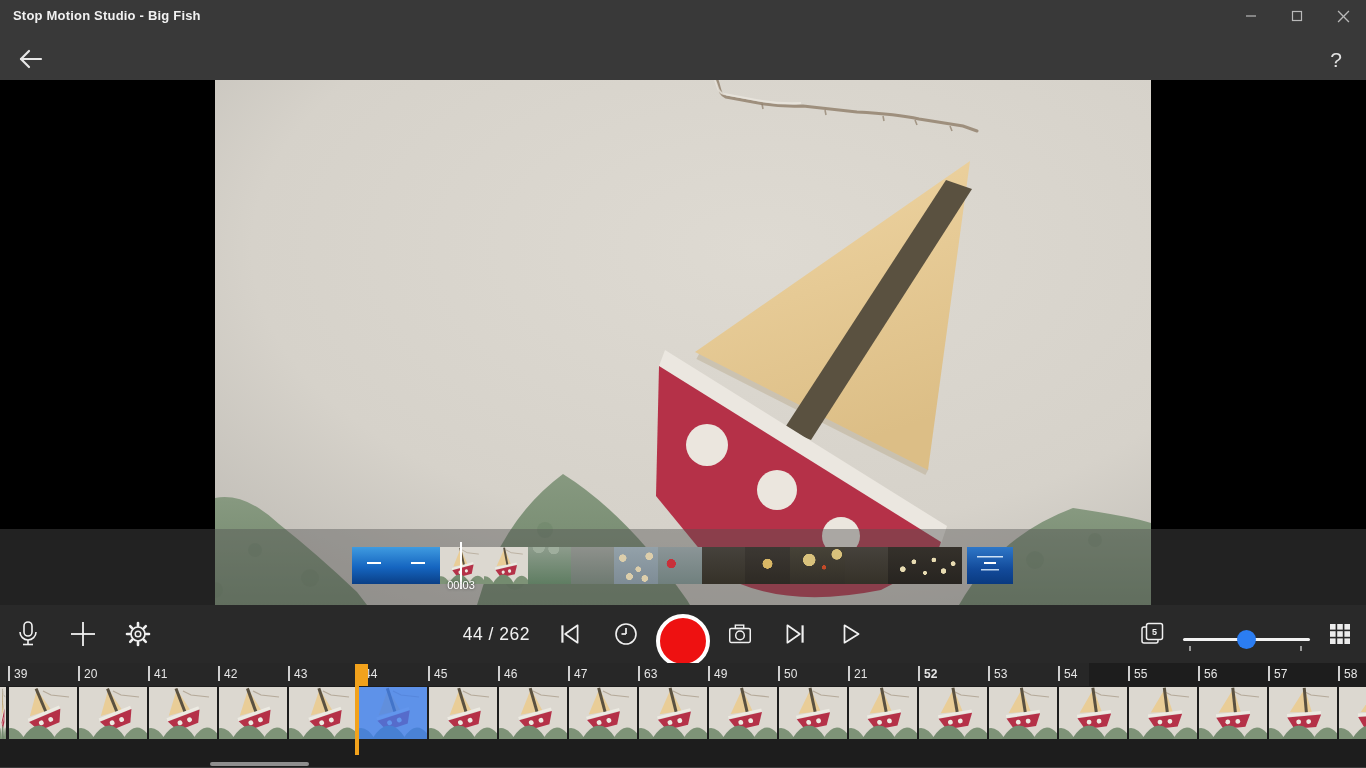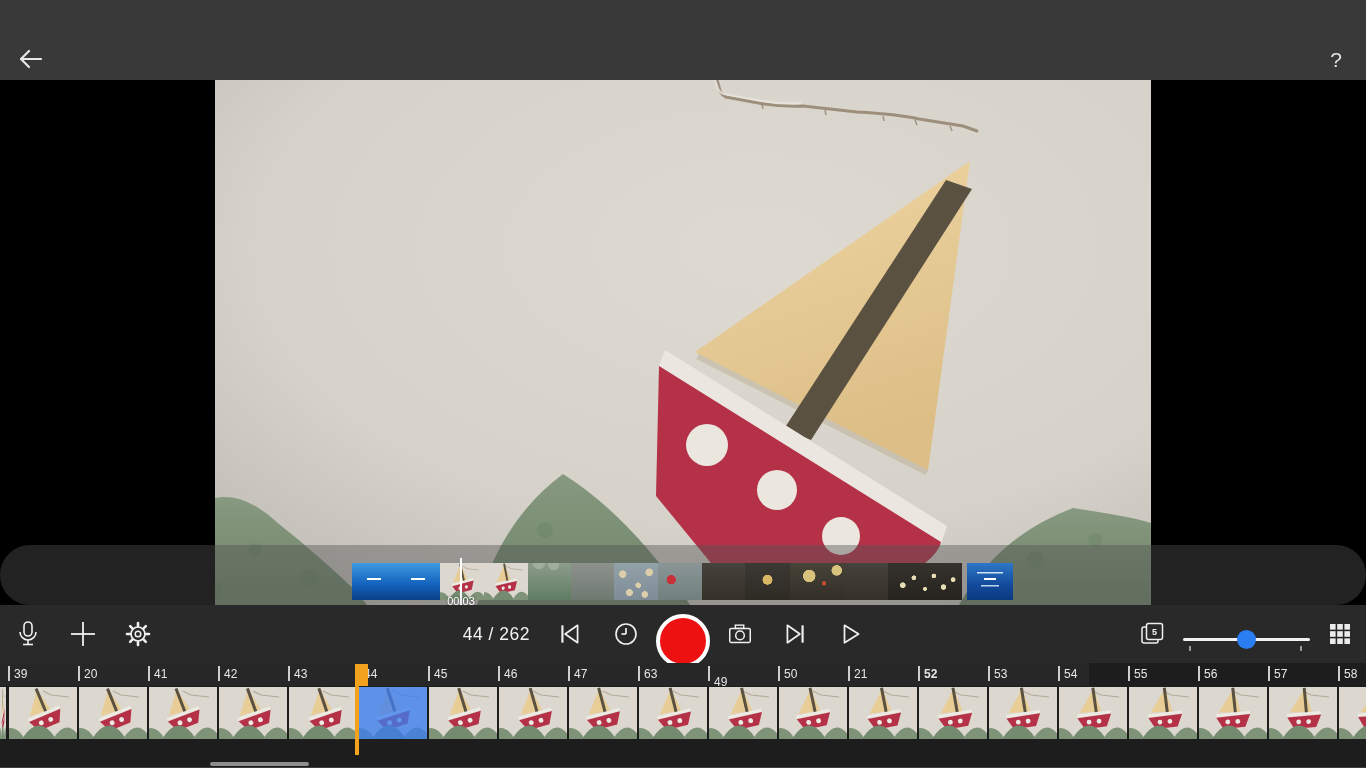--- a/index.html
+++ b/index.html
@@ -13,21 +13,21 @@
   .win-btn{position:absolute;top:0;width:46px;height:32px;background:transparent;border:none;display:flex;align-items:center;justify-content:center;cursor:pointer;}
   .win-btn svg{stroke:#b9b9b9;}
   .btn-min{right:92px;}.btn-max{right:46px;}.btn-close{right:0px;}
   .nav-btn{position:absolute;background:transparent;border:none;cursor:pointer;padding:0;}
   .back-btn{left:12px;top:42px;width:36px;height:36px;}
   .help-btn{right:14px;top:42px;width:32px;height:36px;color:#e2e2e2;font-size:21px;font-weight:400;}
 
   
   .viewport{position:absolute;left:0;top:80px;width:1366px;height:525px;background:#000;overflow:hidden;}
   .photo{position:absolute;left:215px;top:0;width:936px;height:525px;}
-  .overlay-band{position:absolute;left:0;bottom:0;width:1366px;height:60px;background:rgba(82,82,82,.42);border-radius:30px;}
+  .overlay-band{position:absolute;left:0;bottom:0;width:1366px;height:76px;background:rgba(82,82,82,.42);}
   .filmstrip{position:absolute;left:352px;top:18px;height:37px;display:flex;}
   .fs-thumb{height:37px;flex:none;}
   .fs-gap{height:37px;flex:none;background:transparent;}
   .fs-playhead{position:absolute;left:460px;top:13px;width:2px;height:47px;background:#ffffff;}
   .fs-time{position:absolute;left:426px;top:50px;width:70px;text-align:center;font-size:11px;color:#fff;text-shadow:0 0 3px rgba(0,0,0,.6);}
 
   
   .controlbar{position:absolute;left:0;top:605px;width:1366px;height:58px;background:#292929;}
   .cbtn{position:absolute;background:transparent;border:none;cursor:pointer;padding:0;width:44px;height:44px;top:7px;display:flex;align-items:center;justify-content:center;}
   .cbtn svg{stroke:#f0f0f0;fill:none;}
@@ -51,20 +51,39 @@
   .tl-playhead-stem{position:absolute;left:355px;top:1px;width:3.5px;height:91px;background:var(--playhead-orange);}
   .scrollbar{position:absolute;left:210px;top:99px;width:99px;height:3.5px;border-radius:2px;background:#8e8e8e;cursor:pointer;}
   .bottom-line{position:absolute;left:0;top:104px;width:1366px;height:1.5px;background:#3d3d3d;}
 </style>
 </head>
 <body>
 
 <div class="app">
 
   <div class="header">
+    <div class="titlebar">
+      <span class="window-title">Stop Motion Studio - Big Fish</span>
+      <button class="win-btn btn-min">
+        <svg width="12" height="12" viewBox="0 0 12 12">
+            <line x1="1" y1="6" x2="11" y2="6" stroke-width="1.2"></line>
+          </svg>
+      </button>
+      <button class="win-btn btn-max">
+        <svg width="12" height="12" viewBox="0 0 12 12">
+            <rect x="1.5" y="1.5" width="9" height="9" fill="none" stroke-width="1.2"></rect>
+          </svg>
+      </button>
+      <button class="win-btn btn-close">
+        <svg width="13" height="13" viewBox="0 0 12 12">
+            <line x1="1" y1="1" x2="11" y2="11" stroke-width="1.2"></line>
+            <line x1="11" y1="1" x2="1" y2="11" stroke-width="1.2"></line>
+          </svg>
+      </button>
+    </div>
     <button class="nav-btn back-btn">
       <svg width="32" height="30" viewBox="0 0 32 30">
         <line x1="27" y1="15" x2="7" y2="15" stroke="#e8e8e8" stroke-width="2.2" stroke-linecap="round"></line>
         <polyline points="15,7 7,15 15,23" fill="none" stroke="#e8e8e8" stroke-width="2.2" stroke-linecap="round" stroke-linejoin="round"></polyline>
       </svg>
     </button>
     <button class="nav-btn help-btn">?</button>
   </div>
 
   <div class="viewport">
@@ -283,21 +302,21 @@
         <div class="rlabel" style="left: 364px;">44</div>
         <div class="rtick" style="left: 428px;"></div>
         <div class="rlabel" style="left: 434px;">45</div>
         <div class="rtick" style="left: 498px;"></div>
         <div class="rlabel" style="left: 504px;">46</div>
         <div class="rtick" style="left: 568px;"></div>
         <div class="rlabel" style="left: 574px;">47</div>
         <div class="rtick" style="left: 638px;"></div>
         <div class="rlabel" style="left: 644px;">63</div>
         <div class="rtick" style="left: 708px;"></div>
-        <div class="rlabel" style="left: 714px; margin-top: 8px;">49</div>
+        <div class="rlabel" style="left: 714px;">49</div>
         <div class="rtick" style="left: 778px;"></div>
         <div class="rlabel" style="left: 784px;">50</div>
         <div class="rtick" style="left: 848px;"></div>
         <div class="rlabel" style="left: 854px;">21</div>
         <div class="rtick" style="left: 918px;"></div>
         <div class="rlabel" style="left: 924px; font-weight: bold;">52</div>
         <div class="rtick" style="left: 988px;"></div>
         <div class="rlabel" style="left: 994px;">53</div>
         <div class="rtick" style="left: 1058px;"></div>
         <div class="rlabel" style="left: 1064px;">54</div>

